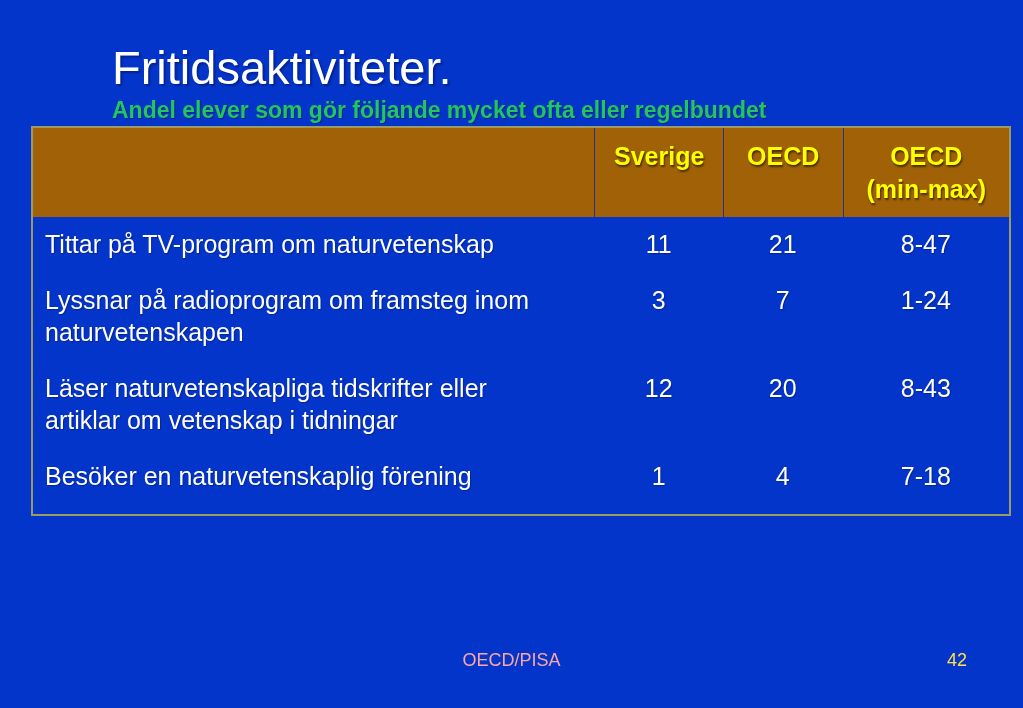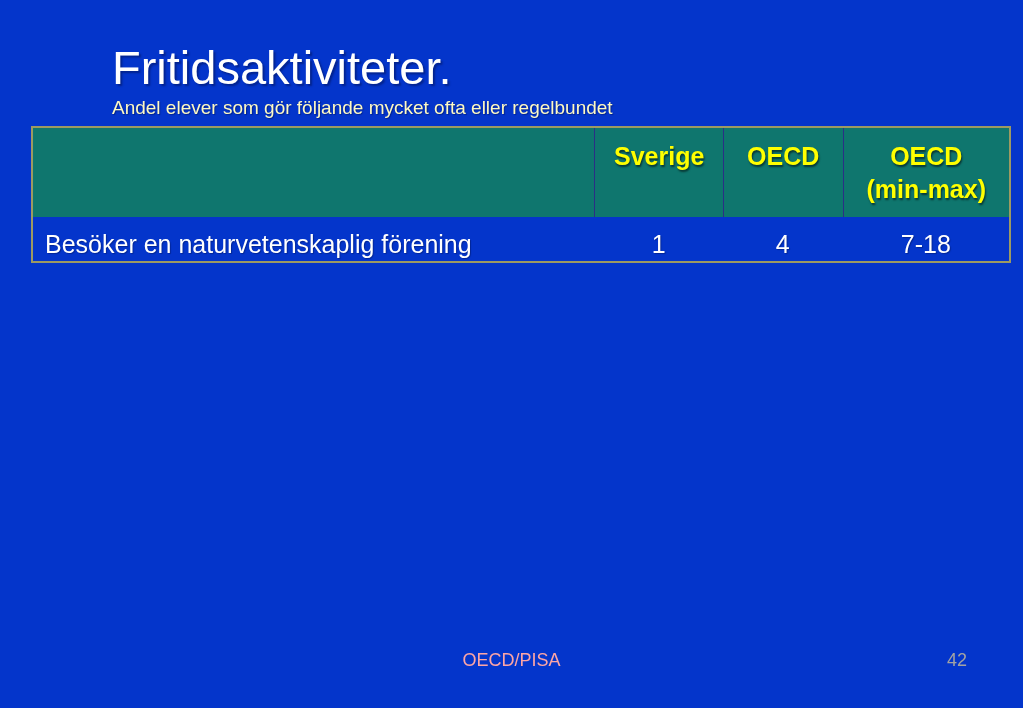--- a/index.html
+++ b/index.html
@@ -26,23 +26,23 @@
     font-size: 47px;
     font-weight: 400;
     line-height: 1.1;
     text-shadow: 2px 2px 2px rgba(0,0,30,0.35);
     white-space: nowrap;
   }
   .subtitle {
     position: absolute;
     left: 112px;
     top: 97px;
-    color: #fef9c3;
-    font-size: 19px;
-    font-weight: 400;
+    color: #22c55e;
+    font-size: 23px;
+    font-weight: 700;
     text-shadow: 1px 1px 1px rgba(0,0,30,0.35);
     white-space: nowrap;
   }
   .data-table {
     position: absolute;
     left: 31px;
     top: 126px;
     width: 976px;
     border: 2px solid #9C9A62;
     display: table;
@@ -53,21 +53,21 @@
   .tcell {
     display: table-cell;
     vertical-align: top;
   }
   .col-label  { width: 57.7%; }
   .col-sve    { width: 13.1%; }
   .col-oecd   { width: 12.2%; }
   .col-minmax { width: 17.0%; }
 
   .thead .tcell {
-    background: #0f766e;
+    background: #a16207;
     color: #FFFF00;
     font-weight: bold;
     font-size: 25px;
     line-height: 1.3;
     text-align: center;
     padding: 12px 0 12px 0;
     text-shadow: 1px 2px 2px rgba(0,0,0,0.55);
   }
   .thead .tcell + .tcell {
     border-left: 1px solid #2b2f86;
@@ -81,37 +81,37 @@
     text-align: center;
     padding: 11px 0 12px 0;
     text-shadow: 1px 1px 1px rgba(0,0,30,0.3);
   }
   .tbody .tcell.cell-label {
     text-align: left;
     padding-left: 12px;
     padding-right: 40px;
   }
   .tbody .trow:last-child .tcell {
-    padding-bottom: 0;
+    padding-bottom: 22px;
   }
 
   .footer-text {
     position: absolute;
     top: 650px;
     left: 0;
     width: 100%;
     text-align: center;
     color: #fca5a5;
     font-size: 18px;
   }
   .page-number {
     position: absolute;
     top: 650px;
     right: 56px;
-    color: #a3a3a3;
+    color: #fde047;
     font-size: 18px;
   }
 </style>
 </head>
 <body>
 
 <div class="slide">
 
   <div class="title">Fritidsaktiviteter.</div>
   <div class="subtitle">Andel elever som gör följande mycket ofta eller regelbundet</div>
@@ -123,20 +123,38 @@
       <div class="tcell col-sve">Sverige</div>
       <div class="tcell col-oecd">OECD</div>
       <div class="tcell col-minmax">
         <span class="hline">OECD</span>
         <span class="hline">(min-max)</span>
       </div>
     </div>
 
     <div class="tbody" style="display:table-row-group;">
       <div class="trow">
+        <div class="tcell col-label cell-label">Tittar på TV-program om naturvetenskap</div>
+        <div class="tcell col-sve">11</div>
+        <div class="tcell col-oecd">21</div>
+        <div class="tcell col-minmax">8-47</div>
+      </div>
+      <div class="trow">
+        <div class="tcell col-label cell-label">Lyssnar på radioprogram om framsteg inom naturvetenskapen</div>
+        <div class="tcell col-sve">3</div>
+        <div class="tcell col-oecd">7</div>
+        <div class="tcell col-minmax">1-24</div>
+      </div>
+      <div class="trow">
+        <div class="tcell col-label cell-label">Läser naturvetenskapliga tidskrifter eller artiklar om vetenskap i tidningar</div>
+        <div class="tcell col-sve">12</div>
+        <div class="tcell col-oecd">20</div>
+        <div class="tcell col-minmax">8-43</div>
+      </div>
+      <div class="trow">
         <div class="tcell col-label cell-label">Besöker en naturvetenskaplig förening</div>
         <div class="tcell col-sve">1</div>
         <div class="tcell col-oecd">4</div>
         <div class="tcell col-minmax">7-18</div>
       </div>
     </div>
 
   </div>
 
   <div class="footer-text">OECD/PISA</div>

